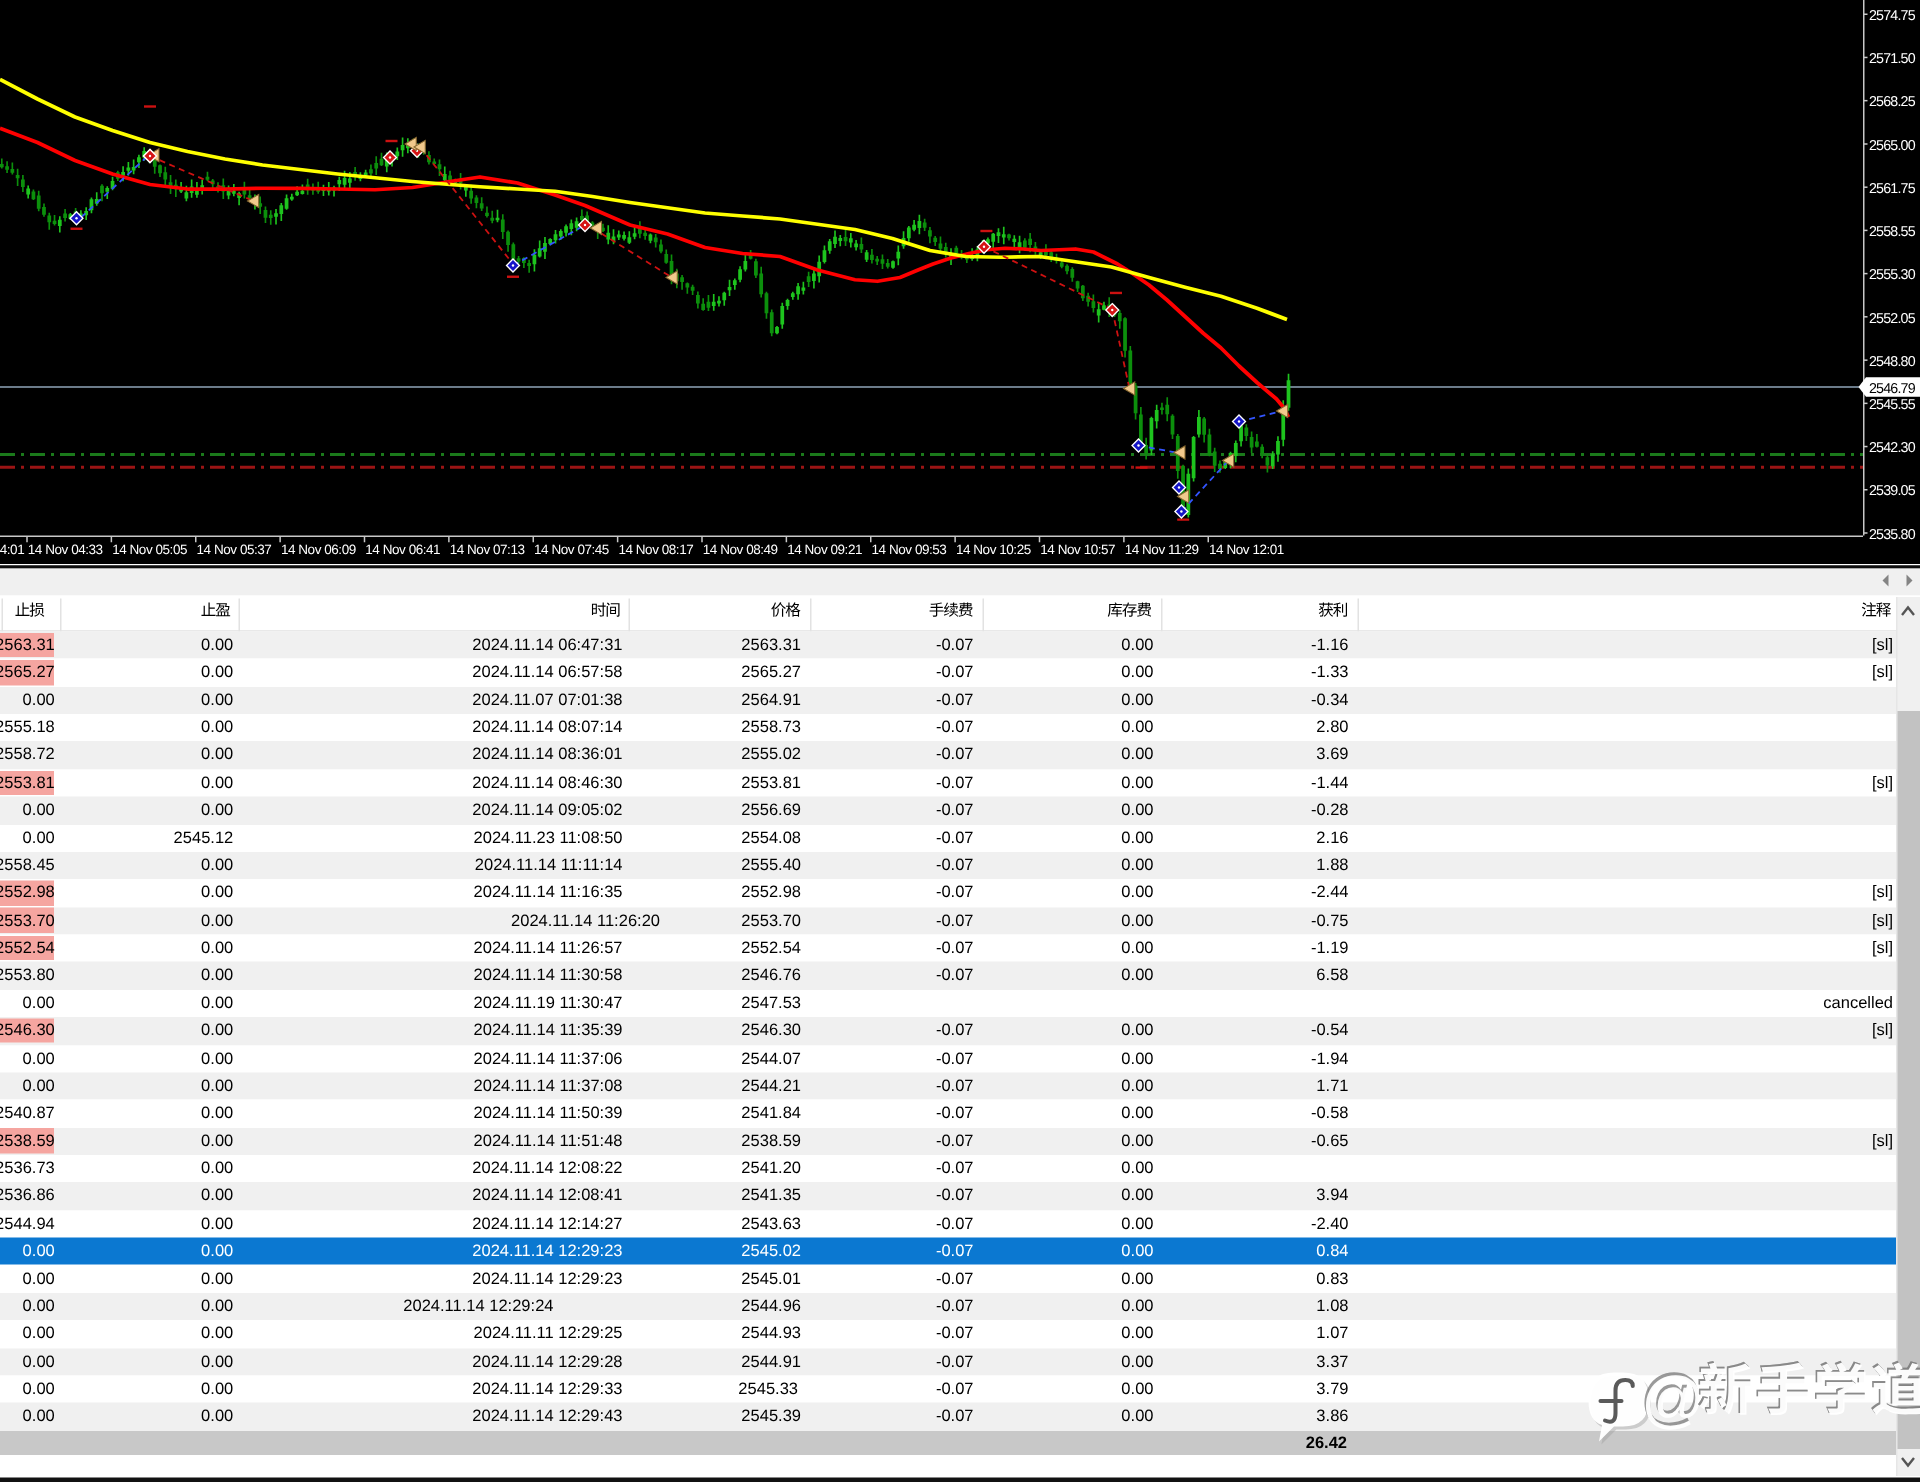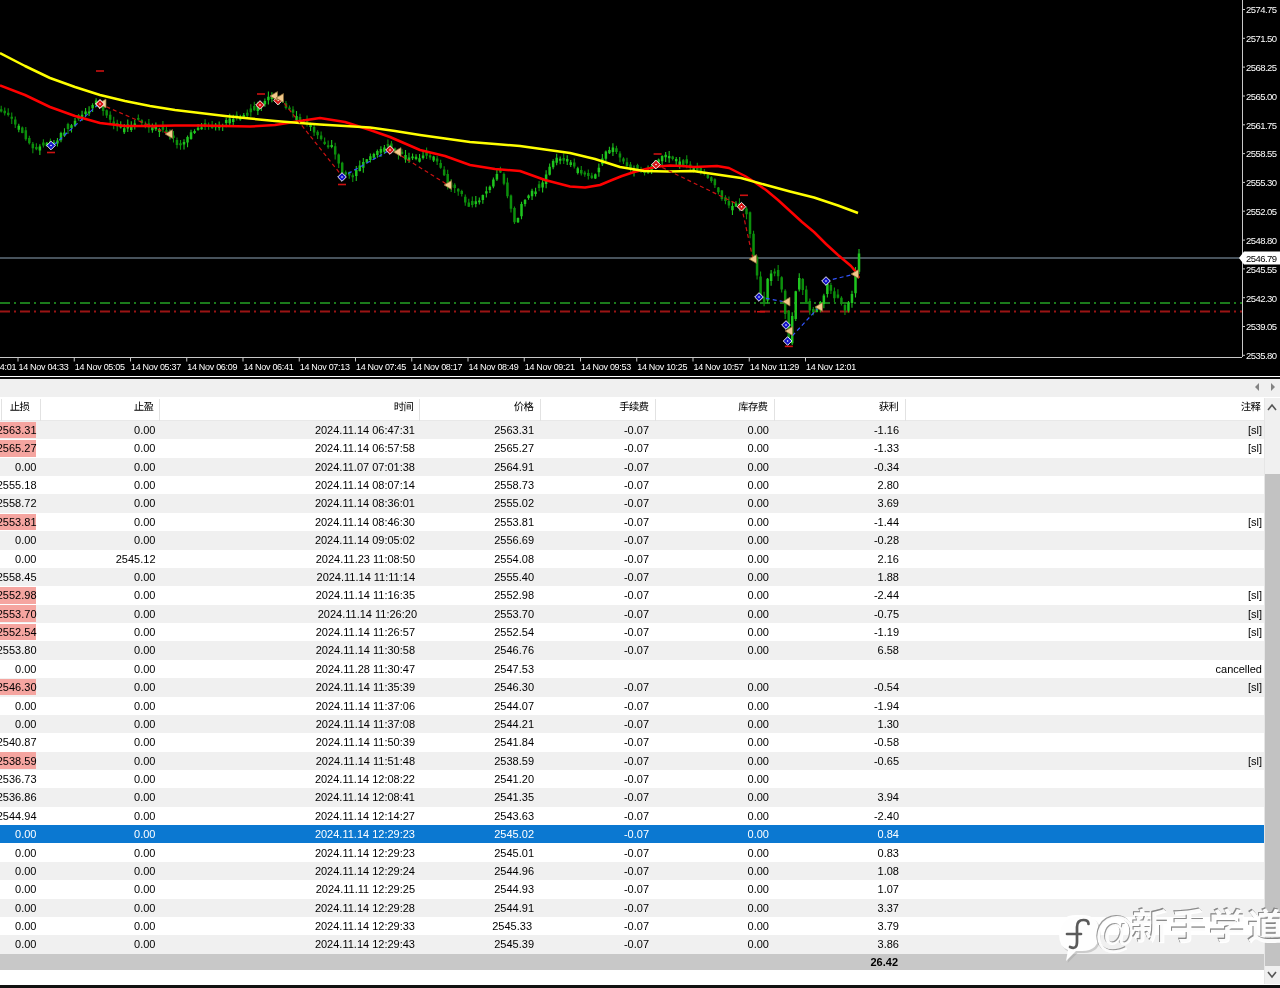--- a/index.html
+++ b/index.html
@@ -264,21 +264,21 @@
     <div style="position:absolute;right:730.0px;top:3px">2552.98</div>
     <div style="position:absolute;right:615.0px;top:3px">-0.07</div>
     <div style="position:absolute;right:495.0px;top:3px">0.00</div>
     <div style="position:absolute;right:365.0px;top:3px">-2.44</div>
     <div style="position:absolute;right:2.0px;top:3px">[sl]</div>
   </div>
 <div style="position:absolute;left:0;top:604.70px;width:1264px;height:18.37px;background:#f0f0f0;color:#000">
     <div style="position:absolute;left:0;top:0.8px;width:36px;height:16.4px;background:#f5a5a0"></div>
     <div style="position:absolute;right:1227.5px;top:3px">2553.70</div>
     <div style="position:absolute;right:1108.5px;top:3px">0.00</div>
-    <div style="position:absolute;right:847px;top:3px">2024.11.14 11:26:20</div>
+    <div style="position:absolute;right:824px;top:3px">2024.11.14 11:26:20</div>
     <div style="position:absolute;right:730.0px;top:3px">2553.70</div>
     <div style="position:absolute;right:615.0px;top:3px">-0.07</div>
     <div style="position:absolute;right:495.0px;top:3px">0.00</div>
     <div style="position:absolute;right:365.0px;top:3px">-0.75</div>
     <div style="position:absolute;right:2.0px;top:3px">[sl]</div>
   </div>
 <div style="position:absolute;left:0;top:623.07px;width:1264px;height:18.37px;background:#ffffff;color:#000">
     <div style="position:absolute;left:0;top:0.8px;width:36px;height:16.4px;background:#f5a5a0"></div>
     <div style="position:absolute;right:1227.5px;top:3px">2552.54</div>
     <div style="position:absolute;right:1108.5px;top:3px">0.00</div>
@@ -294,21 +294,21 @@
     <div style="position:absolute;right:1108.5px;top:3px">0.00</div>
     <div style="position:absolute;right:849.0px;top:3px">2024.11.14 11:30:58</div>
     <div style="position:absolute;right:730.0px;top:3px">2546.76</div>
     <div style="position:absolute;right:615.0px;top:3px">-0.07</div>
     <div style="position:absolute;right:495.0px;top:3px">0.00</div>
     <div style="position:absolute;right:365.0px;top:3px">6.58</div>
   </div>
 <div style="position:absolute;left:0;top:659.81px;width:1264px;height:18.37px;background:#ffffff;color:#000">
     <div style="position:absolute;right:1227.5px;top:3px">0.00</div>
     <div style="position:absolute;right:1108.5px;top:3px">0.00</div>
-    <div style="position:absolute;right:849.0px;top:3px">2024.11.28 11:30:47</div>
+    <div style="position:absolute;right:849.0px;top:3px">2024.11.19 11:30:47</div>
     <div style="position:absolute;right:730.0px;top:3px">2547.53</div>
     <div style="position:absolute;right:2.0px;top:3px">cancelled</div>
   </div>
 <div style="position:absolute;left:0;top:678.18px;width:1264px;height:18.37px;background:#f0f0f0;color:#000">
     <div style="position:absolute;left:0;top:0.8px;width:36px;height:16.4px;background:#f5a5a0"></div>
     <div style="position:absolute;right:1227.5px;top:3px">2546.30</div>
     <div style="position:absolute;right:1108.5px;top:3px">0.00</div>
     <div style="position:absolute;right:849.0px;top:3px">2024.11.14 11:35:39</div>
     <div style="position:absolute;right:730.0px;top:3px">2546.30</div>
     <div style="position:absolute;right:615.0px;top:3px">-0.07</div>
@@ -325,21 +325,21 @@
     <div style="position:absolute;right:495.0px;top:3px">0.00</div>
     <div style="position:absolute;right:365.0px;top:3px">-1.94</div>
   </div>
 <div style="position:absolute;left:0;top:714.92px;width:1264px;height:18.37px;background:#f0f0f0;color:#000">
     <div style="position:absolute;right:1227.5px;top:3px">0.00</div>
     <div style="position:absolute;right:1108.5px;top:3px">0.00</div>
     <div style="position:absolute;right:849.0px;top:3px">2024.11.14 11:37:08</div>
     <div style="position:absolute;right:730.0px;top:3px">2544.21</div>
     <div style="position:absolute;right:615.0px;top:3px">-0.07</div>
     <div style="position:absolute;right:495.0px;top:3px">0.00</div>
-    <div style="position:absolute;right:365.0px;top:3px">1.30</div>
+    <div style="position:absolute;right:365.0px;top:3px">1.71</div>
   </div>
 <div style="position:absolute;left:0;top:733.29px;width:1264px;height:18.37px;background:#ffffff;color:#000">
     <div style="position:absolute;right:1227.5px;top:3px">2540.87</div>
     <div style="position:absolute;right:1108.5px;top:3px">0.00</div>
     <div style="position:absolute;right:849.0px;top:3px">2024.11.14 11:50:39</div>
     <div style="position:absolute;right:730.0px;top:3px">2541.84</div>
     <div style="position:absolute;right:615.0px;top:3px">-0.07</div>
     <div style="position:absolute;right:495.0px;top:3px">0.00</div>
     <div style="position:absolute;right:365.0px;top:3px">-0.58</div>
   </div>
@@ -395,21 +395,21 @@
     <div style="position:absolute;right:1108.5px;top:3px">0.00</div>
     <div style="position:absolute;right:849.0px;top:3px">2024.11.14 12:29:23</div>
     <div style="position:absolute;right:730.0px;top:3px">2545.01</div>
     <div style="position:absolute;right:615.0px;top:3px">-0.07</div>
     <div style="position:absolute;right:495.0px;top:3px">0.00</div>
     <div style="position:absolute;right:365.0px;top:3px">0.83</div>
   </div>
 <div style="position:absolute;left:0;top:861.88px;width:1264px;height:18.37px;background:#f0f0f0;color:#000">
     <div style="position:absolute;right:1227.5px;top:3px">0.00</div>
     <div style="position:absolute;right:1108.5px;top:3px">0.00</div>
-    <div style="position:absolute;right:849.0px;top:3px">2024.11.14 12:29:24</div>
+    <div style="position:absolute;right:895px;top:3px">2024.11.14 12:29:24</div>
     <div style="position:absolute;right:730.0px;top:3px">2544.96</div>
     <div style="position:absolute;right:615.0px;top:3px">-0.07</div>
     <div style="position:absolute;right:495.0px;top:3px">0.00</div>
     <div style="position:absolute;right:365.0px;top:3px">1.08</div>
   </div>
 <div style="position:absolute;left:0;top:880.25px;width:1264px;height:18.37px;background:#ffffff;color:#000">
     <div style="position:absolute;right:1227.5px;top:3px">0.00</div>
     <div style="position:absolute;right:1108.5px;top:3px">0.00</div>
     <div style="position:absolute;right:849.0px;top:3px">2024.11.11 12:29:25</div>
     <div style="position:absolute;right:730.0px;top:3px">2544.93</div>

